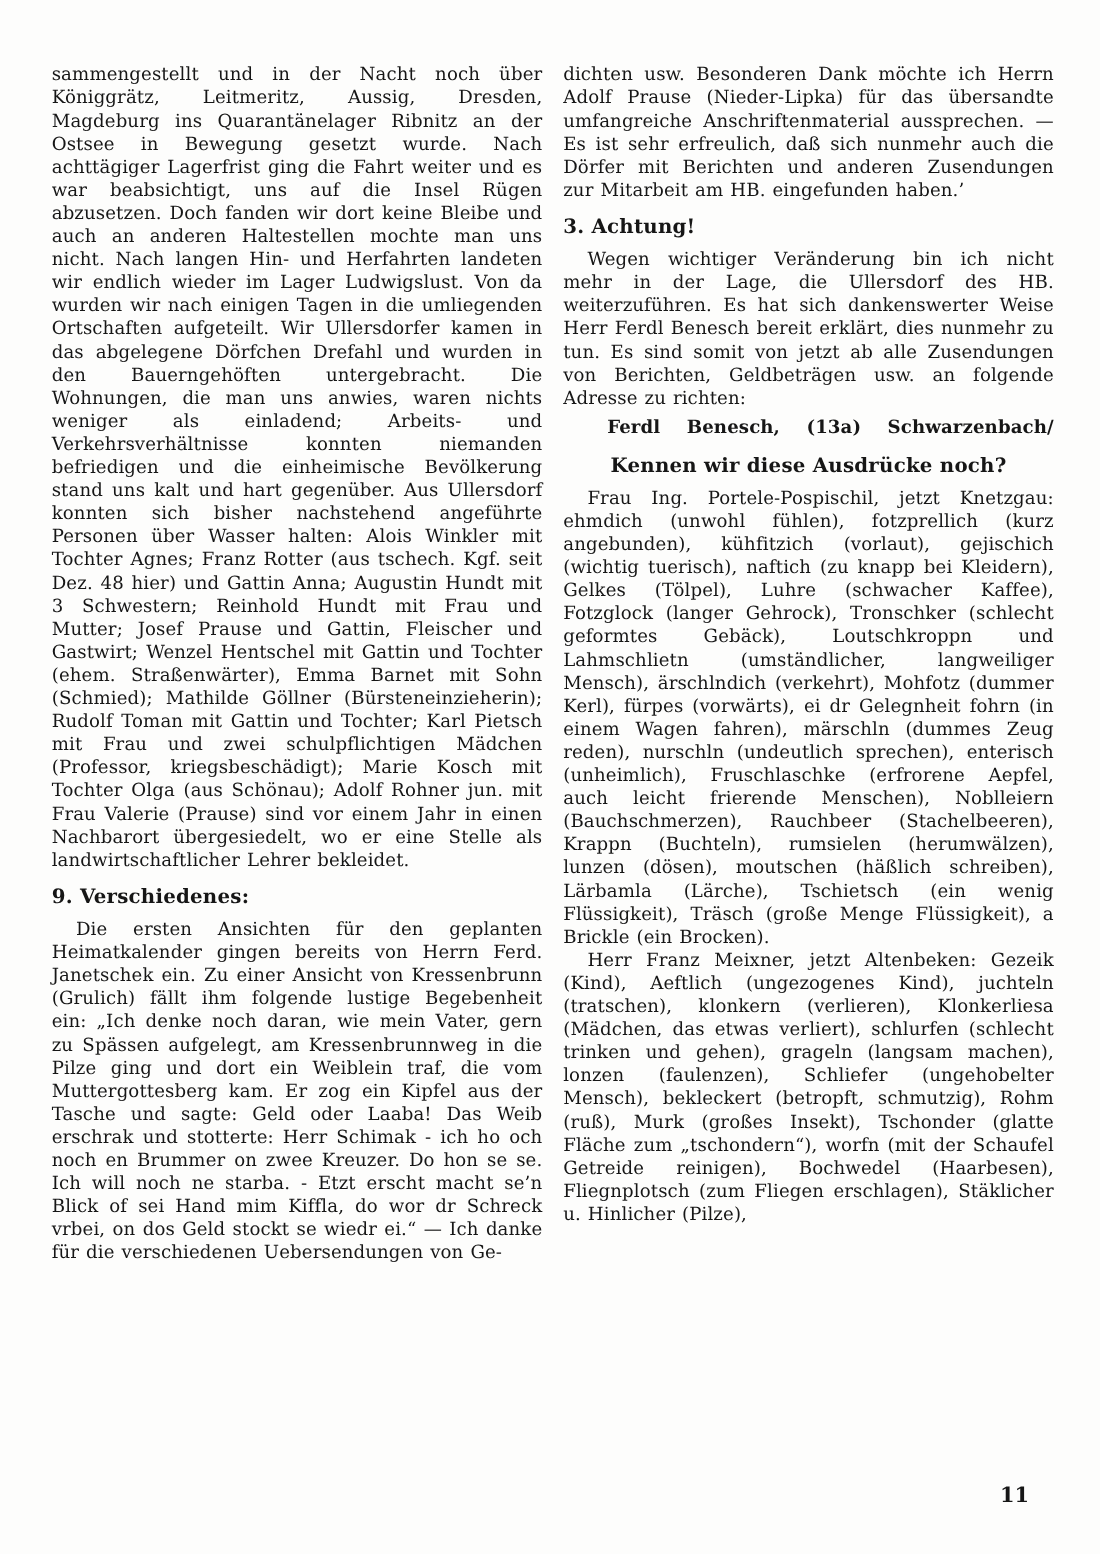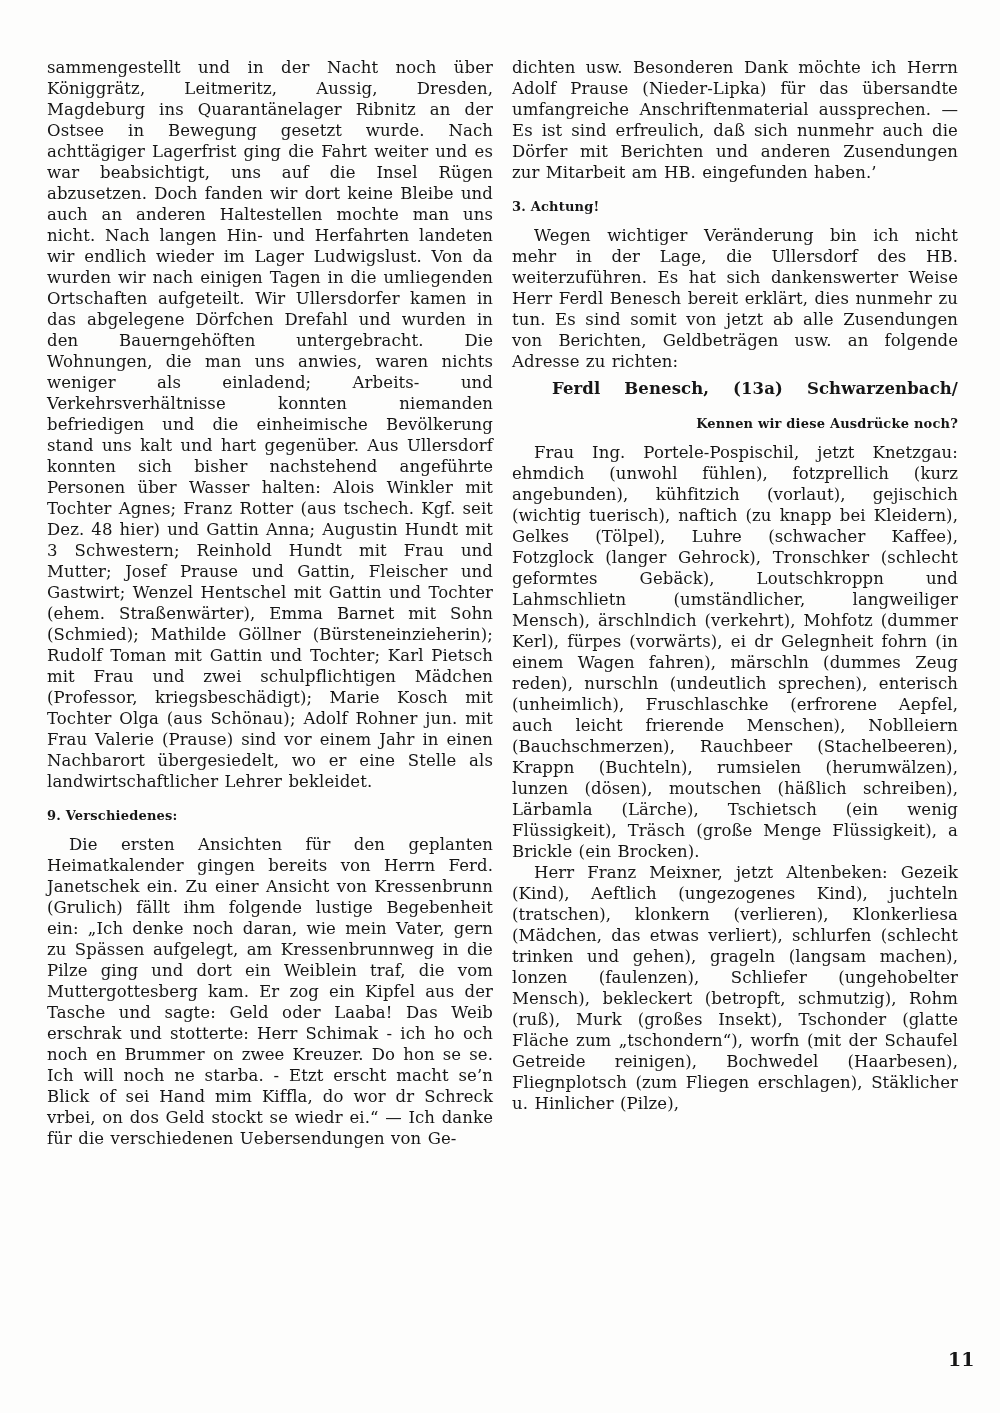--- a/index.html
+++ b/index.html
@@ -33,63 +33,63 @@
     text-align: justify;
     letter-spacing: 0.1px;
     word-spacing: 1px;
     hyphens: auto;
   }
   .indent {
     text-indent: 22px;
   }
   h2 {
     margin: 13px 0 8px 0;
-    font-size: 13px;
+    font-size: 18px;
     line-height: 21px;
     font-weight: bold;
     letter-spacing: 0.2px;
   }
   h2.center {
-    text-align: right;
+    text-align: center;
   }
   .address {
     font-weight: bold;
     padding-left: 40px;
     margin: 6px 0;
     font-size: 16.5px;
     line-height: 22px;
     letter-spacing: 0.1px;
   }
   .addr-line { }
   .addr-line.line1 {
     text-align: justify;
     text-align-last: justify;
   }
   .pagenum {
     position: absolute;
-    left: 948px;
+    left: 909px;
     top: 1348px;
     font-size: 19px;
     font-weight: bold;
   }
 </style>
 </head>
 <body style="background: rgb(253, 253, 252);">
 
 <div class="page" style="background: rgb(253, 253, 252); color: rgb(22, 22, 22);">
   <div class="columns">
 
     <div class="col">
       <p class="jtext">sammengestellt und in der Nacht noch über Königgrätz, Leitmeritz, Aussig, Dresden, Magdeburg ins Quarantänelager Ribnitz an der Ostsee in Bewegung gesetzt wurde. Nach achttägiger Lagerfrist ging die Fahrt weiter und es war beabsichtigt, uns auf die Insel Rügen abzusetzen. Doch fanden wir dort keine Bleibe und auch an anderen Haltestellen mochte man uns nicht. Nach langen Hin- und Herfahrten landeten wir endlich wieder im Lager Ludwigslust. Von da wurden wir nach einigen Tagen in die umliegenden Ortschaften aufgeteilt. Wir Ullersdorfer kamen in das abgelegene Dörfchen Drefahl und wurden in den Bauerngehöften untergebracht. Die Wohnungen, die man uns anwies, waren nichts weniger als einladend; Arbeits- und Verkehrsverhältnisse konnten niemanden befriedigen und die einheimische Bevölkerung stand uns kalt und hart gegenüber. Aus Ullersdorf konnten sich bisher nachstehend angeführte Personen über Wasser halten: Alois Winkler mit Tochter Agnes; Franz Rotter (aus tschech. Kgf. seit Dez. 48 hier) und Gattin Anna; Augustin Hundt mit 3 Schwestern; Reinhold Hundt mit Frau und Mutter; Josef Prause und Gattin, Fleischer und Gastwirt; Wenzel Hentschel mit Gattin und Tochter (ehem. Straßenwärter), Emma Barnet mit Sohn (Schmied); Mathilde Göllner (Bürsteneinzieherin); Rudolf Toman mit Gattin und Tochter; Karl Pietsch mit Frau und zwei schulpflichtigen Mädchen (Professor, kriegsbeschädigt); Marie Kosch mit Tochter Olga (aus Schönau); Adolf Rohner jun. mit Frau Valerie (Prause) sind vor einem Jahr in einen Nachbarort übergesiedelt, wo er eine Stelle als landwirtschaftlicher Lehrer bekleidet.</p>
       <h2>9. Verschiedenes:</h2>
       <p class="jtext indent">Die ersten Ansichten für den geplanten Heimatkalender gingen bereits von Herrn Ferd. Janetschek ein. Zu einer Ansicht von Kressenbrunn (Grulich) fällt ihm folgende lustige Begebenheit ein: „Ich denke noch daran, wie mein Vater, gern zu Spässen aufgelegt, am Kressenbrunnweg in die Pilze ging und dort ein Weiblein traf, die vom Muttergottesberg kam. Er zog ein Kipfel aus der Tasche und sagte: Geld oder Laaba! Das Weib erschrak und stotterte: Herr Schimak - ich ho och noch en Brummer on zwee Kreuzer. Do hon se se. Ich will noch ne starba. - Etzt erscht macht se’n Blick of sei Hand mim Kiffla, do wor dr Schreck vrbei, on dos Geld stockt se wiedr ei.“ — Ich danke für die verschiedenen Uebersendungen von Ge-</p>
     </div>
 
     <div class="col">
-      <p class="jtext">dichten usw. Besonderen Dank möchte ich Herrn Adolf Prause (Nieder-Lipka) für das übersandte umfangreiche Anschriftenmaterial aussprechen. — Es ist sind erfreulich, daß sich nunmehr auch die Dörfer mit Berichten und anderen Zusendungen zur Mitarbeit am HB. eingefunden haben.’</p>
+      <p class="jtext">dichten usw. Besonderen Dank möchte ich Herrn Adolf Prause (Nieder-Lipka) für das übersandte umfangreiche Anschriftenmaterial aussprechen. — Es ist sehr erfreulich, daß sich nunmehr auch die Dörfer mit Berichten und anderen Zusendungen zur Mitarbeit am HB. eingefunden haben.’</p>
       <h2>3. Achtung!</h2>
       <p class="jtext indent">Wegen wichtiger Veränderung bin ich nicht mehr in der Lage, die Ullersdorf des HB. weiterzuführen. Es hat sich dankenswerter Weise Herr Ferdl Benesch bereit erklärt, dies nunmehr zu tun. Es sind somit von jetzt ab alle Zusendungen von Berichten, Geldbeträgen usw. an folgende Adresse zu richten:</p>
       <div class="address">
         <div class="addr-line line1">Ferdl Benesch, (13a) Schwarzenbach/</div>
       </div>
       <h2 class="center">Kennen wir diese Ausdrücke noch?</h2>
       <p class="jtext indent">Frau Ing. Portele-Pospischil, jetzt Knetzgau: ehmdich (unwohl fühlen), fotzprellich (kurz angebunden), kühfitzich (vorlaut), gejischich (wichtig tuerisch), naftich (zu knapp bei Kleidern), Gelkes (Tölpel), Luhre (schwacher Kaffee), Fotzglock (langer Gehrock), Tronschker (schlecht geformtes Gebäck), Loutschkroppn und Lahmschlietn (umständlicher, langweiliger Mensch), ärschlndich (verkehrt), Mohfotz (dummer Kerl), fürpes (vorwärts), ei dr Gelegnheit fohrn (in einem Wagen fahren), märschln (dummes Zeug reden), nurschln (undeutlich sprechen), enterisch (unheimlich), Fruschlaschke (erfrorene Aepfel, auch leicht frierende Menschen), Noblleiern (Bauchschmerzen), Rauchbeer (Stachelbeeren), Krappn (Buchteln), rumsielen (herumwälzen), lunzen (dösen), moutschen (häßlich schreiben), Lärbamla (Lärche), Tschietsch (ein wenig Flüssigkeit), Träsch (große Menge Flüssigkeit), a Brickle (ein Brocken).</p>
       <p class="jtext indent">Herr Franz Meixner, jetzt Altenbeken: Gezeik (Kind), Aeftlich (ungezogenes Kind), juchteln (tratschen), klonkern (verlieren), Klonkerliesa (Mädchen, das etwas verliert), schlurfen (schlecht trinken und gehen), grageln (langsam machen), lonzen (faulenzen), Schliefer (ungehobelter Mensch), bekleckert (betropft, schmutzig), Rohm (ruß), Murk (großes Insekt), Tschonder (glatte Fläche zum „tschondern“), worfn (mit der Schaufel Getreide reinigen), Bochwedel (Haarbesen), Fliegnplotsch (zum Fliegen erschlagen), Stäklicher u. Hinlicher (Pilze),</p>
     </div>
 

